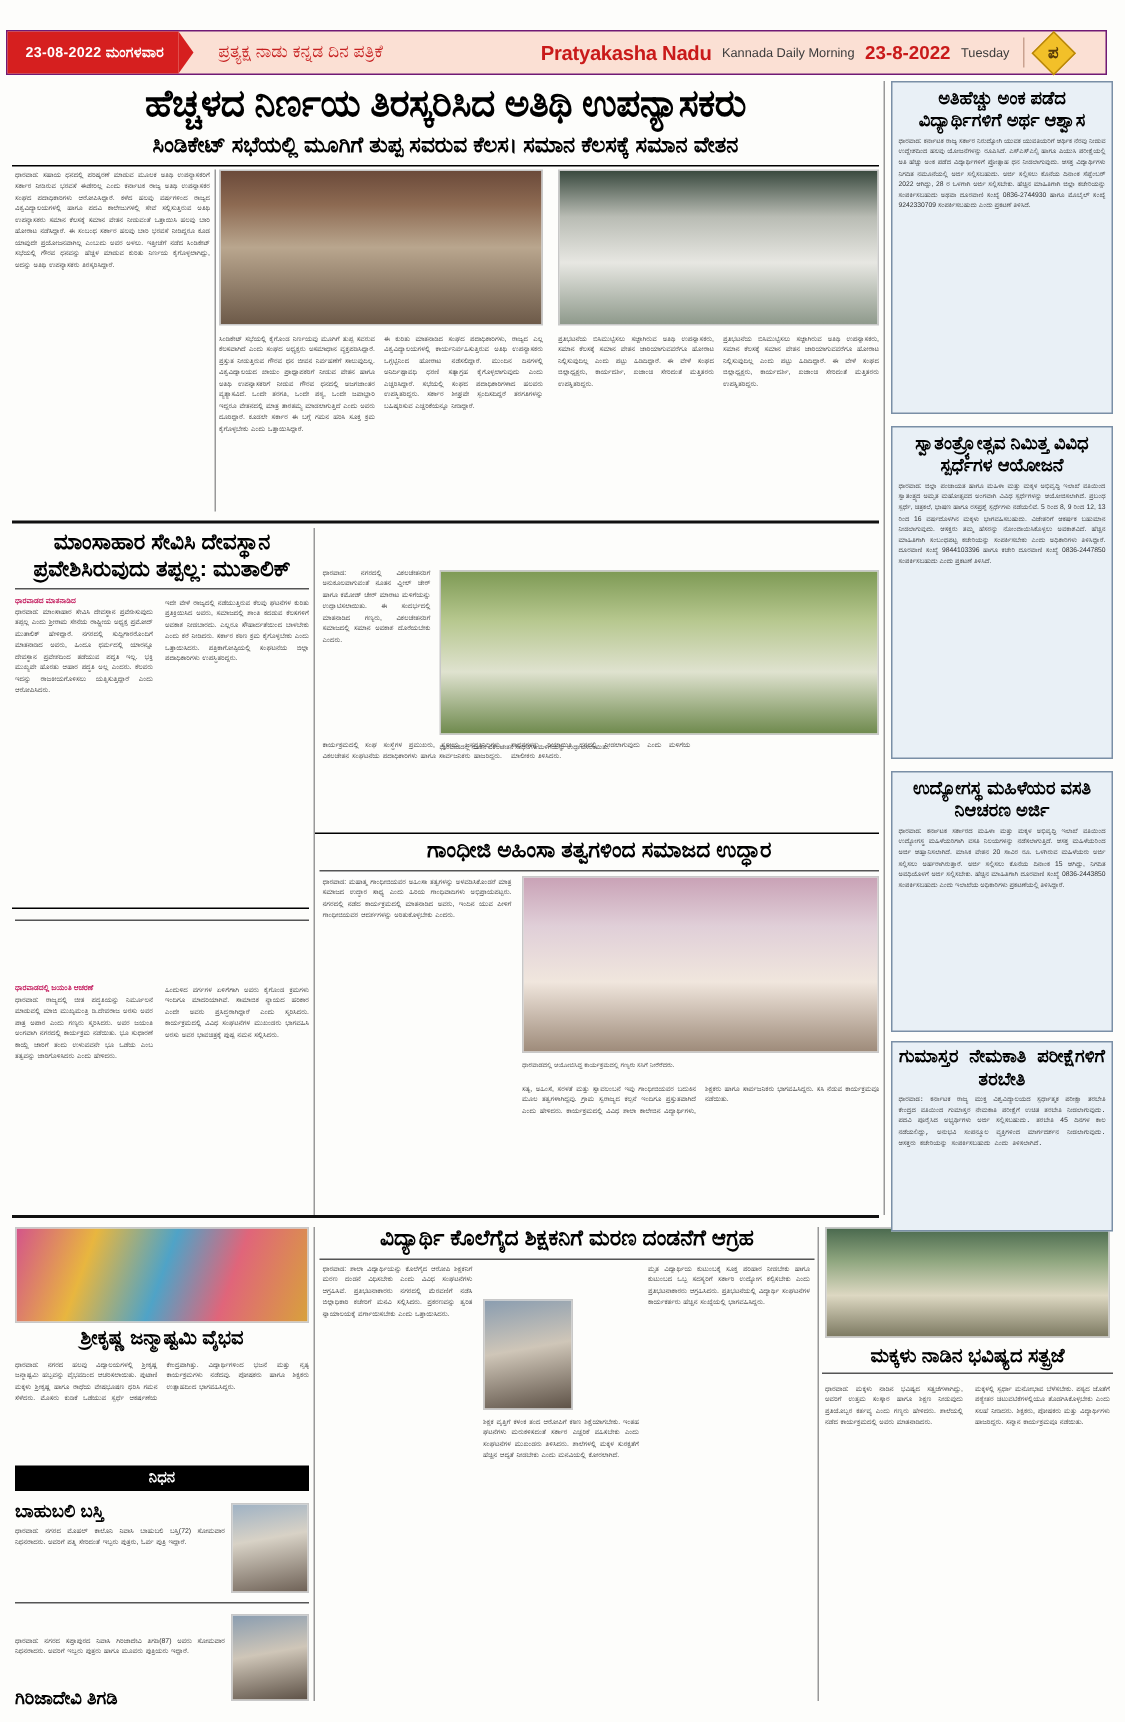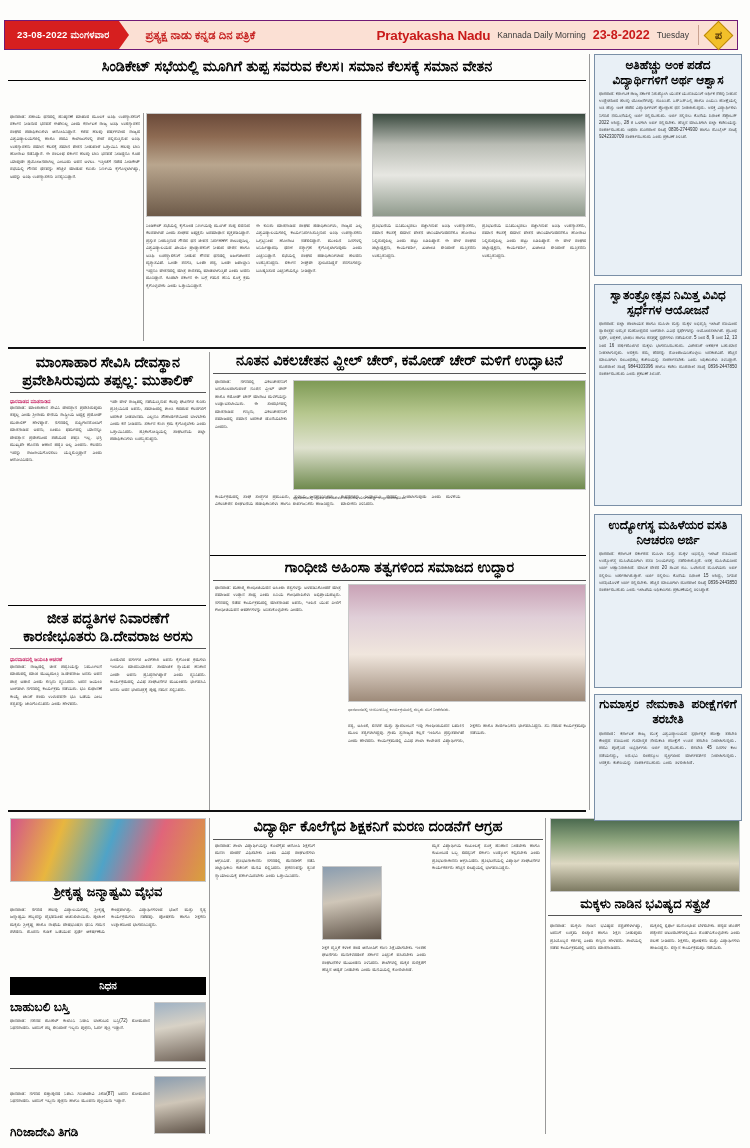--- a/index.html
+++ b/index.html
@@ -33,29 +33,29 @@
     position: relative;
     white-space: nowrap;
   }
   .date-badge::after {
     content: ""; position: absolute; right: -10px; top: 0;
     border-top: 14px solid transparent;
     border-bottom: 14px solid transparent;
     border-left: 10px solid #d61f1f;
   }
   .tagline {
-    color: #c62020; font-size: 11.5px; font-weight: bold;
+    color: #c62020; font-size: 11.5px; font-weight: normal;
     display: flex; align-items: center;
     padding-left: 26px;
     white-space: nowrap;
   }
   .mast-spacer { flex: 1; }
   .mast-right {
     display: flex; align-items: center; gap: 7px;
-    padding-right: 8px; white-space: nowrap;
+    padding-right: 24px; white-space: nowrap;
   }
   .paper-name { color: #c91a1a; font-size: 13.5px; font-weight: bold; letter-spacing: -.2px; }
   .paper-sub { color: #3a3a3a; font-size: 8.5px; }
   .mast-date { color: #c91a1a; font-size: 12.5px; font-weight: bold; }
   .mast-day { color: #3a3a3a; font-size: 8.5px; }
   .mast-divider { width: 1px; height: 20px; background: #c9a290; margin: 0 2px; }
   .logo-diamond {
     width: 21px; height: 21px; background: #f2c029;
     transform: rotate(45deg);
     border: 1px solid #b8860b;
@@ -159,20 +159,21 @@
       <span class="mast-date">23-8-2022</span>
       <span class="mast-day">Tuesday</span>
       <span class="mast-divider"></span>
       <span class="logo-diamond">
         <span>ಪ</span>
       </span>
     </div>
   </div>
 
   <div style="position:absolute;left:8px;top:54px;width:578px;">
+    <div class="hl hl-main">ಹೆಚ್ಚಳದ ನಿರ್ಣಯ ತಿರಸ್ಕರಿಸಿದ ಅತಿಥಿ ಉಪನ್ಯಾಸಕರು</div>
     <div class="hl hl-sub" style="margin-top:4px;">ಸಿಂಡಿಕೇಟ್ ಸಭೆಯಲ್ಲಿ ಮೂಗಿಗೆ ತುಪ್ಪ ಸವರುವ ಕೆಲಸ। ಸಮಾನ ಕೆಲಸಕ್ಕೆ ಸಮಾನ ವೇತನ</div>
     <div class="rule" style="margin-top:4px;height:1px;background:#000;"></div>
   </div>
 
   <div class="photo room" style="position:absolute;left:146px;top:113px;width:216px;height:104px;"></div>
   <div class="photo crowd" style="position:absolute;left:372px;top:113px;width:214px;height:104px;"></div>
 
   <div class="body-text" style="position:absolute;left:10px;top:113px;width:130px;height:228px;">ಧಾರವಾಡ: ಸಹಾಯ ಧನದಲ್ಲಿ ಪರಿಷ್ಕರಣೆ ಮಾಡುವ ಮೂಲಕ ಅತಿಥಿ ಉಪನ್ಯಾಸಕರಿಗೆ ಸರ್ಕಾರ ನೀಡಿರುವ ಭರವಸೆ ಈಡೇರಿಲ್ಲ ಎಂದು ಕರ್ನಾಟಕ ರಾಜ್ಯ ಅತಿಥಿ ಉಪನ್ಯಾಸಕರ ಸಂಘದ ಪದಾಧಿಕಾರಿಗಳು ಆರೋಪಿಸಿದ್ದಾರೆ. ಕಳೆದ ಹಲವು ವರ್ಷಗಳಿಂದ ರಾಜ್ಯದ ವಿಶ್ವವಿದ್ಯಾಲಯಗಳಲ್ಲಿ ಹಾಗೂ ಪದವಿ ಕಾಲೇಜುಗಳಲ್ಲಿ ಸೇವೆ ಸಲ್ಲಿಸುತ್ತಿರುವ ಅತಿಥಿ ಉಪನ್ಯಾಸಕರು ಸಮಾನ ಕೆಲಸಕ್ಕೆ ಸಮಾನ ವೇತನ ನೀಡುವಂತೆ ಒತ್ತಾಯಿಸಿ ಹಲವು ಬಾರಿ ಹೋರಾಟ ನಡೆಸಿದ್ದಾರೆ. ಈ ಸಂಬಂಧ ಸರ್ಕಾರ ಹಲವು ಬಾರಿ ಭರವಸೆ ನೀಡಿದ್ದರೂ ಕೂಡ ಯಾವುದೇ ಪ್ರಯೋಜನವಾಗಿಲ್ಲ ಎಂಬುದು ಅವರ ಅಳಲು. ಇತ್ತೀಚೆಗೆ ನಡೆದ ಸಿಂಡಿಕೇಟ್ ಸಭೆಯಲ್ಲಿ ಗೌರವ ಧನವನ್ನು ಹೆಚ್ಚಳ ಮಾಡುವ ಕುರಿತು ನಿರ್ಣಯ ಕೈಗೊಳ್ಳಲಾಗಿದ್ದು, ಅದನ್ನು ಅತಿಥಿ ಉಪನ್ಯಾಸಕರು ತಿರಸ್ಕರಿಸಿದ್ದಾರೆ.</div>
   <div class="body-text" style="position:absolute;left:146px;top:222px;width:104px;height:120px;">ಸಿಂಡಿಕೇಟ್ ಸಭೆಯಲ್ಲಿ ಕೈಗೊಂಡ ನಿರ್ಣಯವು ಮೂಗಿಗೆ ತುಪ್ಪ ಸವರುವ ಕೆಲಸವಾಗಿದೆ ಎಂದು ಸಂಘದ ಅಧ್ಯಕ್ಷರು ಅಸಮಾಧಾನ ವ್ಯಕ್ತಪಡಿಸಿದ್ದಾರೆ. ಪ್ರಸ್ತುತ ನೀಡುತ್ತಿರುವ ಗೌರವ ಧನ ಜೀವನ ನಿರ್ವಹಣೆಗೆ ಸಾಲುವುದಿಲ್ಲ. ವಿಶ್ವವಿದ್ಯಾಲಯದ ಖಾಯಂ ಪ್ರಾಧ್ಯಾಪಕರಿಗೆ ನೀಡುವ ವೇತನ ಹಾಗೂ ಅತಿಥಿ ಉಪನ್ಯಾಸಕರಿಗೆ ನೀಡುವ ಗೌರವ ಧನದಲ್ಲಿ ಅಜಗಜಾಂತರ ವ್ಯತ್ಯಾಸವಿದೆ. ಒಂದೇ ತರಗತಿ, ಒಂದೇ ಪಠ್ಯ, ಒಂದೇ ಜವಾಬ್ದಾರಿ ಇದ್ದರೂ ವೇತನದಲ್ಲಿ ಮಾತ್ರ ತಾರತಮ್ಯ ಮಾಡಲಾಗುತ್ತಿದೆ ಎಂದು ಅವರು ದೂರಿದ್ದಾರೆ. ಕೂಡಲೇ ಸರ್ಕಾರ ಈ ಬಗ್ಗೆ ಗಮನ ಹರಿಸಿ ಸೂಕ್ತ ಕ್ರಮ ಕೈಗೊಳ್ಳಬೇಕು ಎಂದು ಒತ್ತಾಯಿಸಿದ್ದಾರೆ.</div>
   <div class="body-text" style="position:absolute;left:256px;top:222px;width:106px;height:120px;">ಈ ಕುರಿತು ಮಾತನಾಡಿದ ಸಂಘದ ಪದಾಧಿಕಾರಿಗಳು, ರಾಜ್ಯದ ಎಲ್ಲ ವಿಶ್ವವಿದ್ಯಾಲಯಗಳಲ್ಲಿ ಕಾರ್ಯನಿರ್ವಹಿಸುತ್ತಿರುವ ಅತಿಥಿ ಉಪನ್ಯಾಸಕರು ಒಗ್ಗಟ್ಟಿನಿಂದ ಹೋರಾಟ ನಡೆಸಲಿದ್ದಾರೆ. ಮುಂದಿನ ದಿನಗಳಲ್ಲಿ ಅನಿರ್ದಿಷ್ಟಾವಧಿ ಧರಣಿ ಸತ್ಯಾಗ್ರಹ ಕೈಗೊಳ್ಳಲಾಗುವುದು ಎಂದು ಎಚ್ಚರಿಸಿದ್ದಾರೆ. ಸಭೆಯಲ್ಲಿ ಸಂಘದ ಪದಾಧಿಕಾರಿಗಳಾದ ಹಲವರು ಉಪಸ್ಥಿತರಿದ್ದರು. ಸರ್ಕಾರ ಶೀಘ್ರವೇ ಸ್ಪಂದಿಸದಿದ್ದರೆ ತರಗತಿಗಳನ್ನು ಬಹಿಷ್ಕರಿಸುವ ಎಚ್ಚರಿಕೆಯನ್ನೂ ನೀಡಿದ್ದಾರೆ.</div>
@@ -182,43 +183,38 @@
   <div class="rule" style="position:absolute;left:8px;top:347px;width:578px;height:2px;"></div>
 
   <div style="position:absolute;left:10px;top:354px;width:196px;">
     <div class="hl hl-sec">ಮಾಂಸಾಹಾರ ಸೇವಿಸಿ ದೇವಸ್ಥಾನ ಪ್ರವೇಶಿಸಿರುವುದು ತಪ್ಪಲ್ಲ: ಮುತಾಲಿಕ್</div>
     <div class="thin-rule" style="margin-top:3px;"></div>
   </div>
   <div class="bullet-lead" style="position:absolute;left:10px;top:398px;width:92px;">ಧಾರವಾಡದ ಮಾತನಾಡಿದ</div>
   <div class="body-text" style="position:absolute;left:10px;top:404px;width:92px;height:196px;">ಧಾರವಾಡ: ಮಾಂಸಾಹಾರ ಸೇವಿಸಿ ದೇವಸ್ಥಾನ ಪ್ರವೇಶಿಸುವುದು ತಪ್ಪಲ್ಲ ಎಂದು ಶ್ರೀರಾಮ ಸೇನೆಯ ರಾಷ್ಟ್ರೀಯ ಅಧ್ಯಕ್ಷ ಪ್ರಮೋದ್ ಮುತಾಲಿಕ್ ಹೇಳಿದ್ದಾರೆ. ನಗರದಲ್ಲಿ ಸುದ್ದಿಗಾರರೊಂದಿಗೆ ಮಾತನಾಡಿದ ಅವರು, ಹಿಂದೂ ಧರ್ಮದಲ್ಲಿ ಯಾರನ್ನೂ ದೇವಸ್ಥಾನ ಪ್ರವೇಶದಿಂದ ತಡೆಯುವ ಪದ್ಧತಿ ಇಲ್ಲ. ಭಕ್ತಿ ಮುಖ್ಯವೇ ಹೊರತು ಆಹಾರ ಪದ್ಧತಿ ಅಲ್ಲ ಎಂದರು. ಕೆಲವರು ಇದನ್ನು ರಾಜಕೀಯಗೊಳಿಸಲು ಯತ್ನಿಸುತ್ತಿದ್ದಾರೆ ಎಂದು ಆರೋಪಿಸಿದರು.</div>
   <div class="body-text" style="position:absolute;left:110px;top:398px;width:96px;height:202px;">ಇದೇ ವೇಳೆ ರಾಜ್ಯದಲ್ಲಿ ನಡೆಯುತ್ತಿರುವ ಕೆಲವು ಘಟನೆಗಳ ಕುರಿತು ಪ್ರತಿಕ್ರಿಯಿಸಿದ ಅವರು, ಸಮಾಜದಲ್ಲಿ ಶಾಂತಿ ಕದಡುವ ಕೆಲಸಗಳಿಗೆ ಅವಕಾಶ ನೀಡಬಾರದು. ಎಲ್ಲರೂ ಸೌಹಾರ್ದತೆಯಿಂದ ಬಾಳಬೇಕು ಎಂದು ಕರೆ ನೀಡಿದರು. ಸರ್ಕಾರ ಕಠಿಣ ಕ್ರಮ ಕೈಗೊಳ್ಳಬೇಕು ಎಂದು ಒತ್ತಾಯಿಸಿದರು. ಪತ್ರಿಕಾಗೋಷ್ಠಿಯಲ್ಲಿ ಸಂಘಟನೆಯ ಜಿಲ್ಲಾ ಪದಾಧಿಕಾರಿಗಳು ಉಪಸ್ಥಿತರಿದ್ದರು.</div>
 
-  <div style="position:absolute;left:213px;top:352px;width:373px;">
-    <div class="hl hl-sec">ನೂತನ ವಿಕಲಚೇತನ ವ್ಹೀಲ್ ಚೇರ್, ಕಮೋಡ್ ಚೇರ್ ಮಳಿಗೆ ಉದ್ಘಾಟನೆ</div>
-    <div class="thin-rule" style="margin-top:3px;"></div>
-  </div>
   <div class="body-text" style="position:absolute;left:215px;top:378px;width:72px;height:110px;">ಧಾರವಾಡ: ನಗರದಲ್ಲಿ ವಿಕಲಚೇತನರಿಗೆ ಅನುಕೂಲವಾಗುವಂತೆ ನೂತನ ವ್ಹೀಲ್ ಚೇರ್ ಹಾಗೂ ಕಮೋಡ್ ಚೇರ್ ಮಾರಾಟ ಮಳಿಗೆಯನ್ನು ಉದ್ಘಾಟಿಸಲಾಯಿತು. ಈ ಸಂದರ್ಭದಲ್ಲಿ ಮಾತನಾಡಿದ ಗಣ್ಯರು, ವಿಕಲಚೇತನರಿಗೆ ಸಮಾಜದಲ್ಲಿ ಸಮಾನ ಅವಕಾಶ ದೊರೆಯಬೇಕು ಎಂದರು.</div>
   <div class="photo outdoor" style="position:absolute;left:293px;top:380px;width:293px;height:110px;"></div>
   <div class="caption" style="position:absolute;left:293px;top:493px;width:293px;">ಧಾರವಾಡದಲ್ಲಿ ನೂತನ ವಿಕಲಚೇತನ ಸಾಧನಗಳ ಮಳಿಗೆಯನ್ನು ಉದ್ಘಾಟಿಸಲಾಯಿತು.</div>
   <div class="body-text cols3" style="position:absolute;left:215px;top:493px;width:371px;height:58px;">ಕಾರ್ಯಕ್ರಮದಲ್ಲಿ ಸಂಘ ಸಂಸ್ಥೆಗಳ ಪ್ರಮುಖರು, ಸ್ಥಳೀಯ ಜನಪ್ರತಿನಿಧಿಗಳು, ವಿಕಲಚೇತನ ಸಂಘಟನೆಯ ಪದಾಧಿಕಾರಿಗಳು ಹಾಗೂ ಸಾರ್ವಜನಿಕರು ಹಾಜರಿದ್ದರು. ಸಾಧನಗಳನ್ನು ರಿಯಾಯಿತಿ ದರದಲ್ಲಿ ನೀಡಲಾಗುವುದು ಎಂದು ಮಳಿಗೆಯ ಮಾಲೀಕರು ತಿಳಿಸಿದರು.</div>
 
   <div class="rule" style="position:absolute;left:210px;top:555px;width:376px;height:1px;background:#000;"></div>
 
   <div style="position:absolute;left:213px;top:559px;width:373px;">
     <div class="hl hl-sec">ಗಾಂಧೀಜಿ ಅಹಿಂಸಾ ತತ್ವಗಳಿಂದ ಸಮಾಜದ ಉದ್ಧಾರ</div>
     <div class="thin-rule" style="margin-top:3px;"></div>
   </div>
   <div class="body-text" style="position:absolute;left:215px;top:584px;width:126px;height:220px;">ಧಾರವಾಡ: ಮಹಾತ್ಮ ಗಾಂಧೀಜಿಯವರ ಅಹಿಂಸಾ ತತ್ವಗಳನ್ನು ಅಳವಡಿಸಿಕೊಂಡರೆ ಮಾತ್ರ ಸಮಾಜದ ಉದ್ಧಾರ ಸಾಧ್ಯ ಎಂದು ಹಿರಿಯ ಗಾಂಧಿವಾದಿಗಳು ಅಭಿಪ್ರಾಯಪಟ್ಟರು. ನಗರದಲ್ಲಿ ನಡೆದ ಕಾರ್ಯಕ್ರಮದಲ್ಲಿ ಮಾತನಾಡಿದ ಅವರು, ಇಂದಿನ ಯುವ ಪೀಳಿಗೆ ಗಾಂಧೀಜಿಯವರ ಆದರ್ಶಗಳನ್ನು ಅರಿತುಕೊಳ್ಳಬೇಕು ಎಂದರು.</div>
   <div class="photo stage" style="position:absolute;left:348px;top:584px;width:238px;height:118px;"></div>
   <div class="caption" style="position:absolute;left:348px;top:705px;width:238px;">ಧಾರವಾಡದಲ್ಲಿ ಆಯೋಜಿಸಿದ್ದ ಕಾರ್ಯಕ್ರಮದಲ್ಲಿ ಗಣ್ಯರು ಸಸಿಗೆ ನೀರೆರೆದರು.</div>
   <div class="body-text cols2" style="position:absolute;left:348px;top:722px;width:238px;height:82px;">ಸತ್ಯ, ಅಹಿಂಸೆ, ಸರಳತೆ ಮತ್ತು ಸ್ವಾವಲಂಬನೆ ಇವು ಗಾಂಧೀಜಿಯವರ ಬದುಕಿನ ಮೂಲ ತತ್ವಗಳಾಗಿದ್ದವು. ಗ್ರಾಮ ಸ್ವರಾಜ್ಯದ ಕಲ್ಪನೆ ಇಂದಿಗೂ ಪ್ರಸ್ತುತವಾಗಿದೆ ಎಂದು ಹೇಳಿದರು. ಕಾರ್ಯಕ್ರಮದಲ್ಲಿ ವಿವಿಧ ಶಾಲಾ ಕಾಲೇಜಿನ ವಿದ್ಯಾರ್ಥಿಗಳು, ಶಿಕ್ಷಕರು ಹಾಗೂ ಸಾರ್ವಜನಿಕರು ಭಾಗವಹಿಸಿದ್ದರು. ಸಸಿ ನೆಡುವ ಕಾರ್ಯಕ್ರಮವೂ ನಡೆಯಿತು.</div>
 
   <div class="rule" style="position:absolute;left:8px;top:605px;width:198px;height:1px;background:#000;"></div>
   <div style="position:absolute;left:10px;top:610px;width:196px;">
-    <div class="hl hl-sec">ಜೀತ ಪದ್ಧತಿಗಳ ನಿವಾರಣೆಗೆ ಕಾರಣೀಭೂತರು ಡಿ.ದೇವರಾಜ ಅರಸು</div>
     <div class="thin-rule" style="margin-top:3px;"></div>
   </div>
   <div class="bullet-lead" style="position:absolute;left:10px;top:656px;width:92px;">ಧಾರವಾಡದಲ್ಲಿ ಜಯಂತಿ ಆಚರಣೆ</div>
   <div class="body-text" style="position:absolute;left:10px;top:663px;width:92px;height:140px;">ಧಾರವಾಡ: ರಾಜ್ಯದಲ್ಲಿ ಜೀತ ಪದ್ಧತಿಯನ್ನು ನಿರ್ಮೂಲನೆ ಮಾಡುವಲ್ಲಿ ಮಾಜಿ ಮುಖ್ಯಮಂತ್ರಿ ಡಿ.ದೇವರಾಜ ಅರಸು ಅವರ ಪಾತ್ರ ಅಪಾರ ಎಂದು ಗಣ್ಯರು ಸ್ಮರಿಸಿದರು. ಅವರ ಜಯಂತಿ ಅಂಗವಾಗಿ ನಗರದಲ್ಲಿ ಕಾರ್ಯಕ್ರಮ ನಡೆಯಿತು. ಭೂ ಸುಧಾರಣೆ ಕಾಯ್ದೆ ಜಾರಿಗೆ ತಂದು ಉಳುವವನೇ ಭೂ ಒಡೆಯ ಎಂಬ ತತ್ವವನ್ನು ಜಾರಿಗೊಳಿಸಿದರು ಎಂದು ಹೇಳಿದರು.</div>
   <div class="body-text" style="position:absolute;left:110px;top:656px;width:96px;height:148px;">ಹಿಂದುಳಿದ ವರ್ಗಗಳ ಏಳಿಗೆಗಾಗಿ ಅವರು ಕೈಗೊಂಡ ಕ್ರಮಗಳು ಇಂದಿಗೂ ಮಾದರಿಯಾಗಿವೆ. ಸಾಮಾಜಿಕ ನ್ಯಾಯದ ಹರಿಕಾರ ಎಂದೇ ಅವರು ಪ್ರಸಿದ್ಧರಾಗಿದ್ದಾರೆ ಎಂದು ಸ್ಮರಿಸಿದರು. ಕಾರ್ಯಕ್ರಮದಲ್ಲಿ ವಿವಿಧ ಸಂಘಟನೆಗಳ ಮುಖಂಡರು ಭಾಗವಹಿಸಿ ಅರಸು ಅವರ ಭಾವಚಿತ್ರಕ್ಕೆ ಪುಷ್ಪ ನಮನ ಸಲ್ಲಿಸಿದರು.</div>
 
   <div class="rule" style="position:absolute;left:8px;top:810px;width:578px;height:2px;"></div>
 
   <div class="photo kids" style="position:absolute;left:10px;top:818px;width:196px;height:64px;"></div>
   <div style="position:absolute;left:10px;top:884px;width:196px;">

